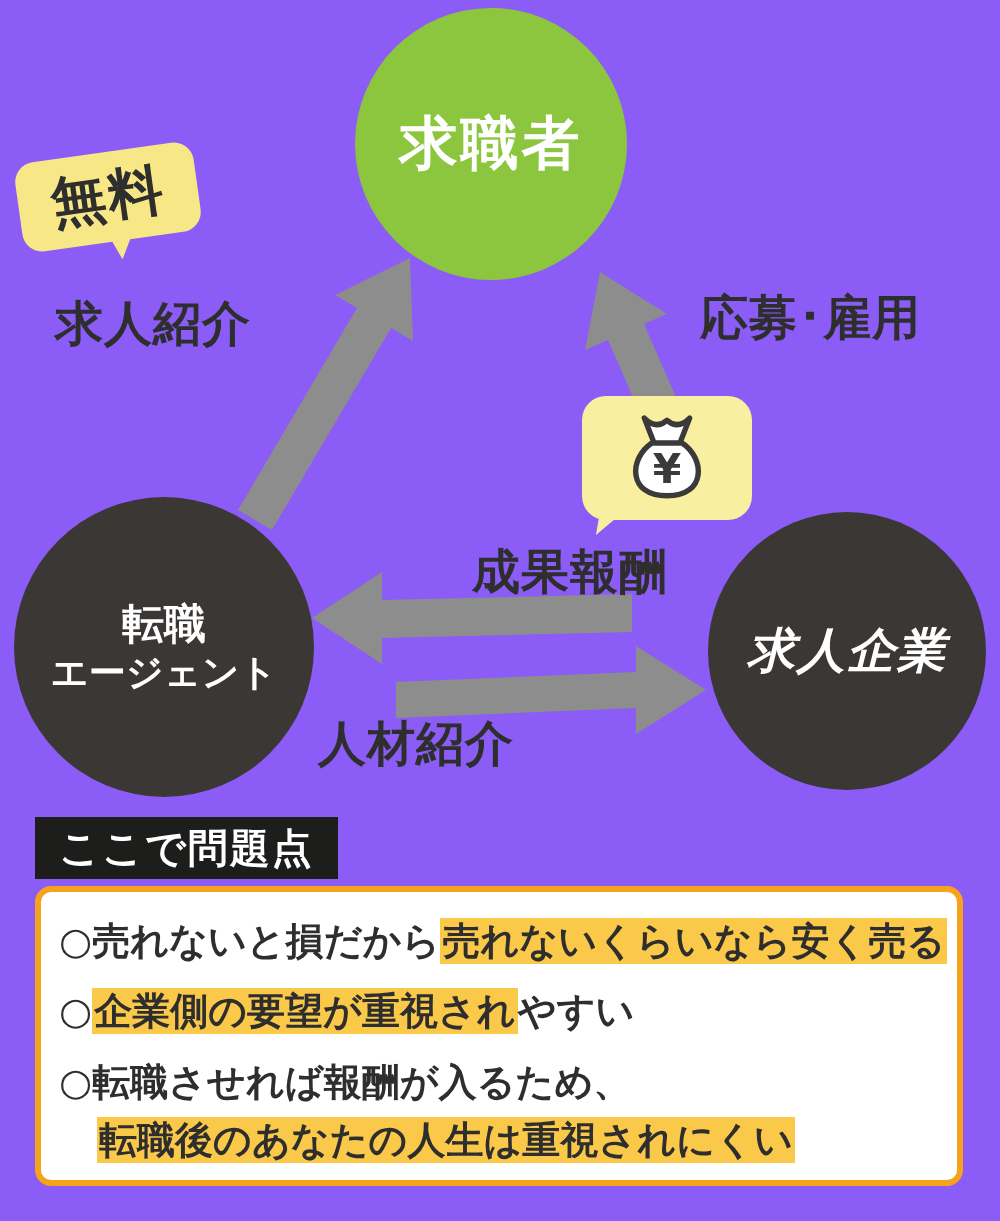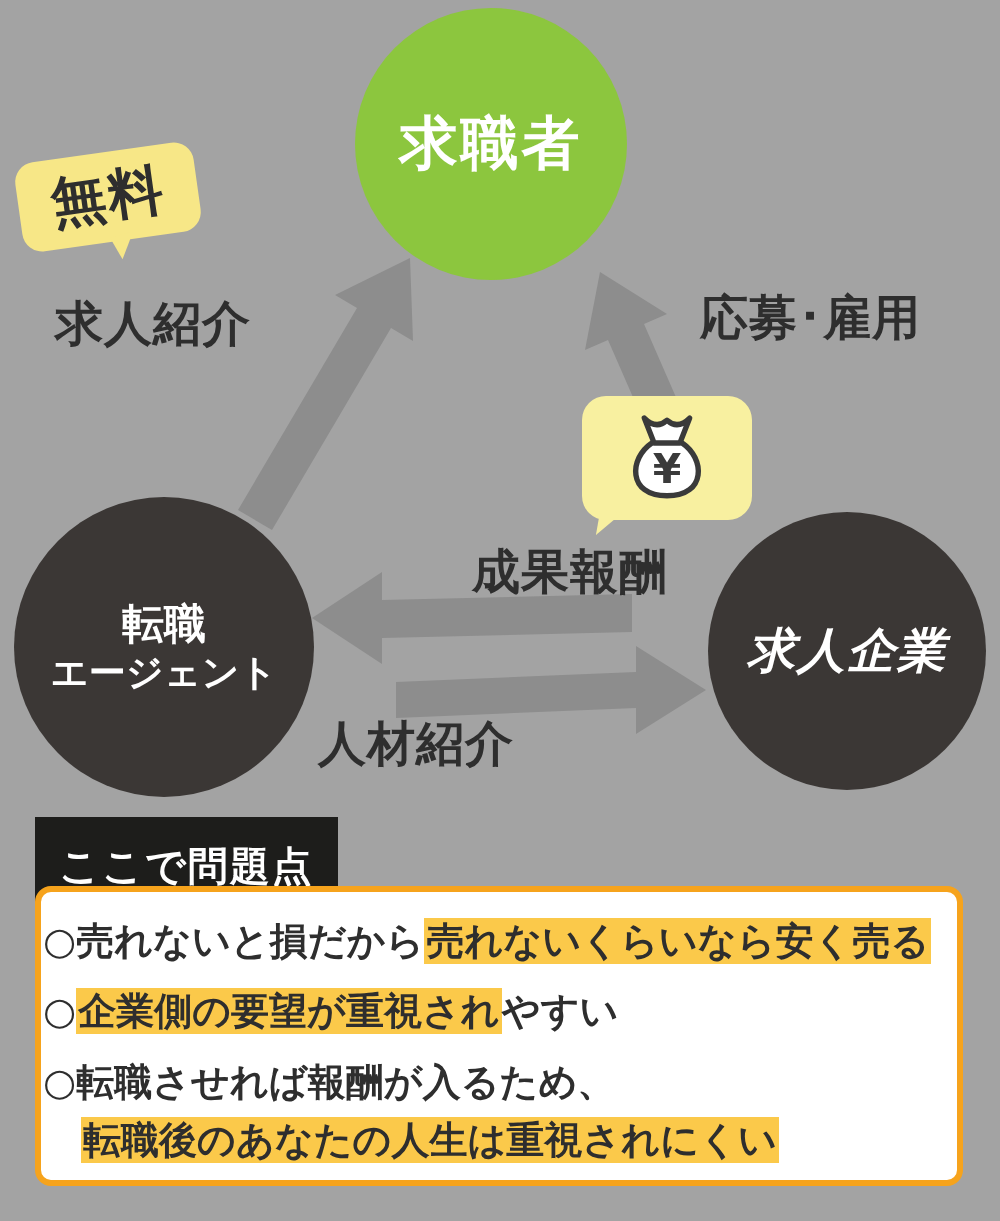--- a/index.html
+++ b/index.html
@@ -1,17 +1,17 @@
 <!DOCTYPE html>
 <html><head>
 <meta charset="utf-8">
 <style>
   html,body{margin:0;padding:0;background:#fff;}
   .canvas{
-    position:relative;width:1000px;height:1221px;background:#a3a3a3;
+    position:relative;width:1000px;height:1221px;background:#8b5cf6;
     font-family:"DejaVu Sans","Liberation Sans",sans-serif;overflow:hidden;
   }
   
   .arrows{position:absolute;left:0;top:0;width:1000px;height:820px;}
   .arrows polygon{fill:#8d8d8d;}
   .circle{
     position:absolute;border-radius:50%;display:flex;align-items:center;justify-content:center;
     color:#fff;font-weight:700;text-align:center;flex-direction:column;
   }
   .node-green{left:355px;top:8px;width:272px;height:272px;background:#8cc63e;font-size:58px;letter-spacing:3px;}
@@ -44,26 +44,26 @@
   }
   .money-bubble::after{
     content:"";position:absolute;bottom:-17px;left:16px;width:0;height:0;
     border-top:26px solid #f8f0a0;border-right:22px solid transparent;
     transform:rotate(10deg);
   }
   .money-bubble svg{width:108px;height:108px;}
   
   .problem-badge{
     position:absolute;left:35px;top:817px;height:62px;background:#1d1d1b;color:#fff;
-    display:inline-flex;align-items:center;padding:18px 24px;font-size:40px;font-weight:700;letter-spacing:2px;
+    display:inline-flex;align-items:center;padding:0 24px;font-size:40px;font-weight:700;letter-spacing:2px;
   }
   .problem-box{
     position:absolute;left:35px;top:886px;width:928px;height:300px;box-sizing:border-box;
     border:6px solid #f6a31c;border-radius:16px;background:#fff;
-    padding:26px 8px 0 2px;
+    padding:26px 8px 0 18px;
   }
   .bullet{
     color:#2e2e2e;font-weight:700;font-size:38px;line-height:1.22;letter-spacing:0;
     margin-bottom:24px;white-space:nowrap;
   }
   .bullet .line2{margin-left:38px;margin-top:12px;}
   .hl{background:#fbc94a;padding:1px 2px;}
   .mark{font-weight:700;}
 </style>
 </head>

